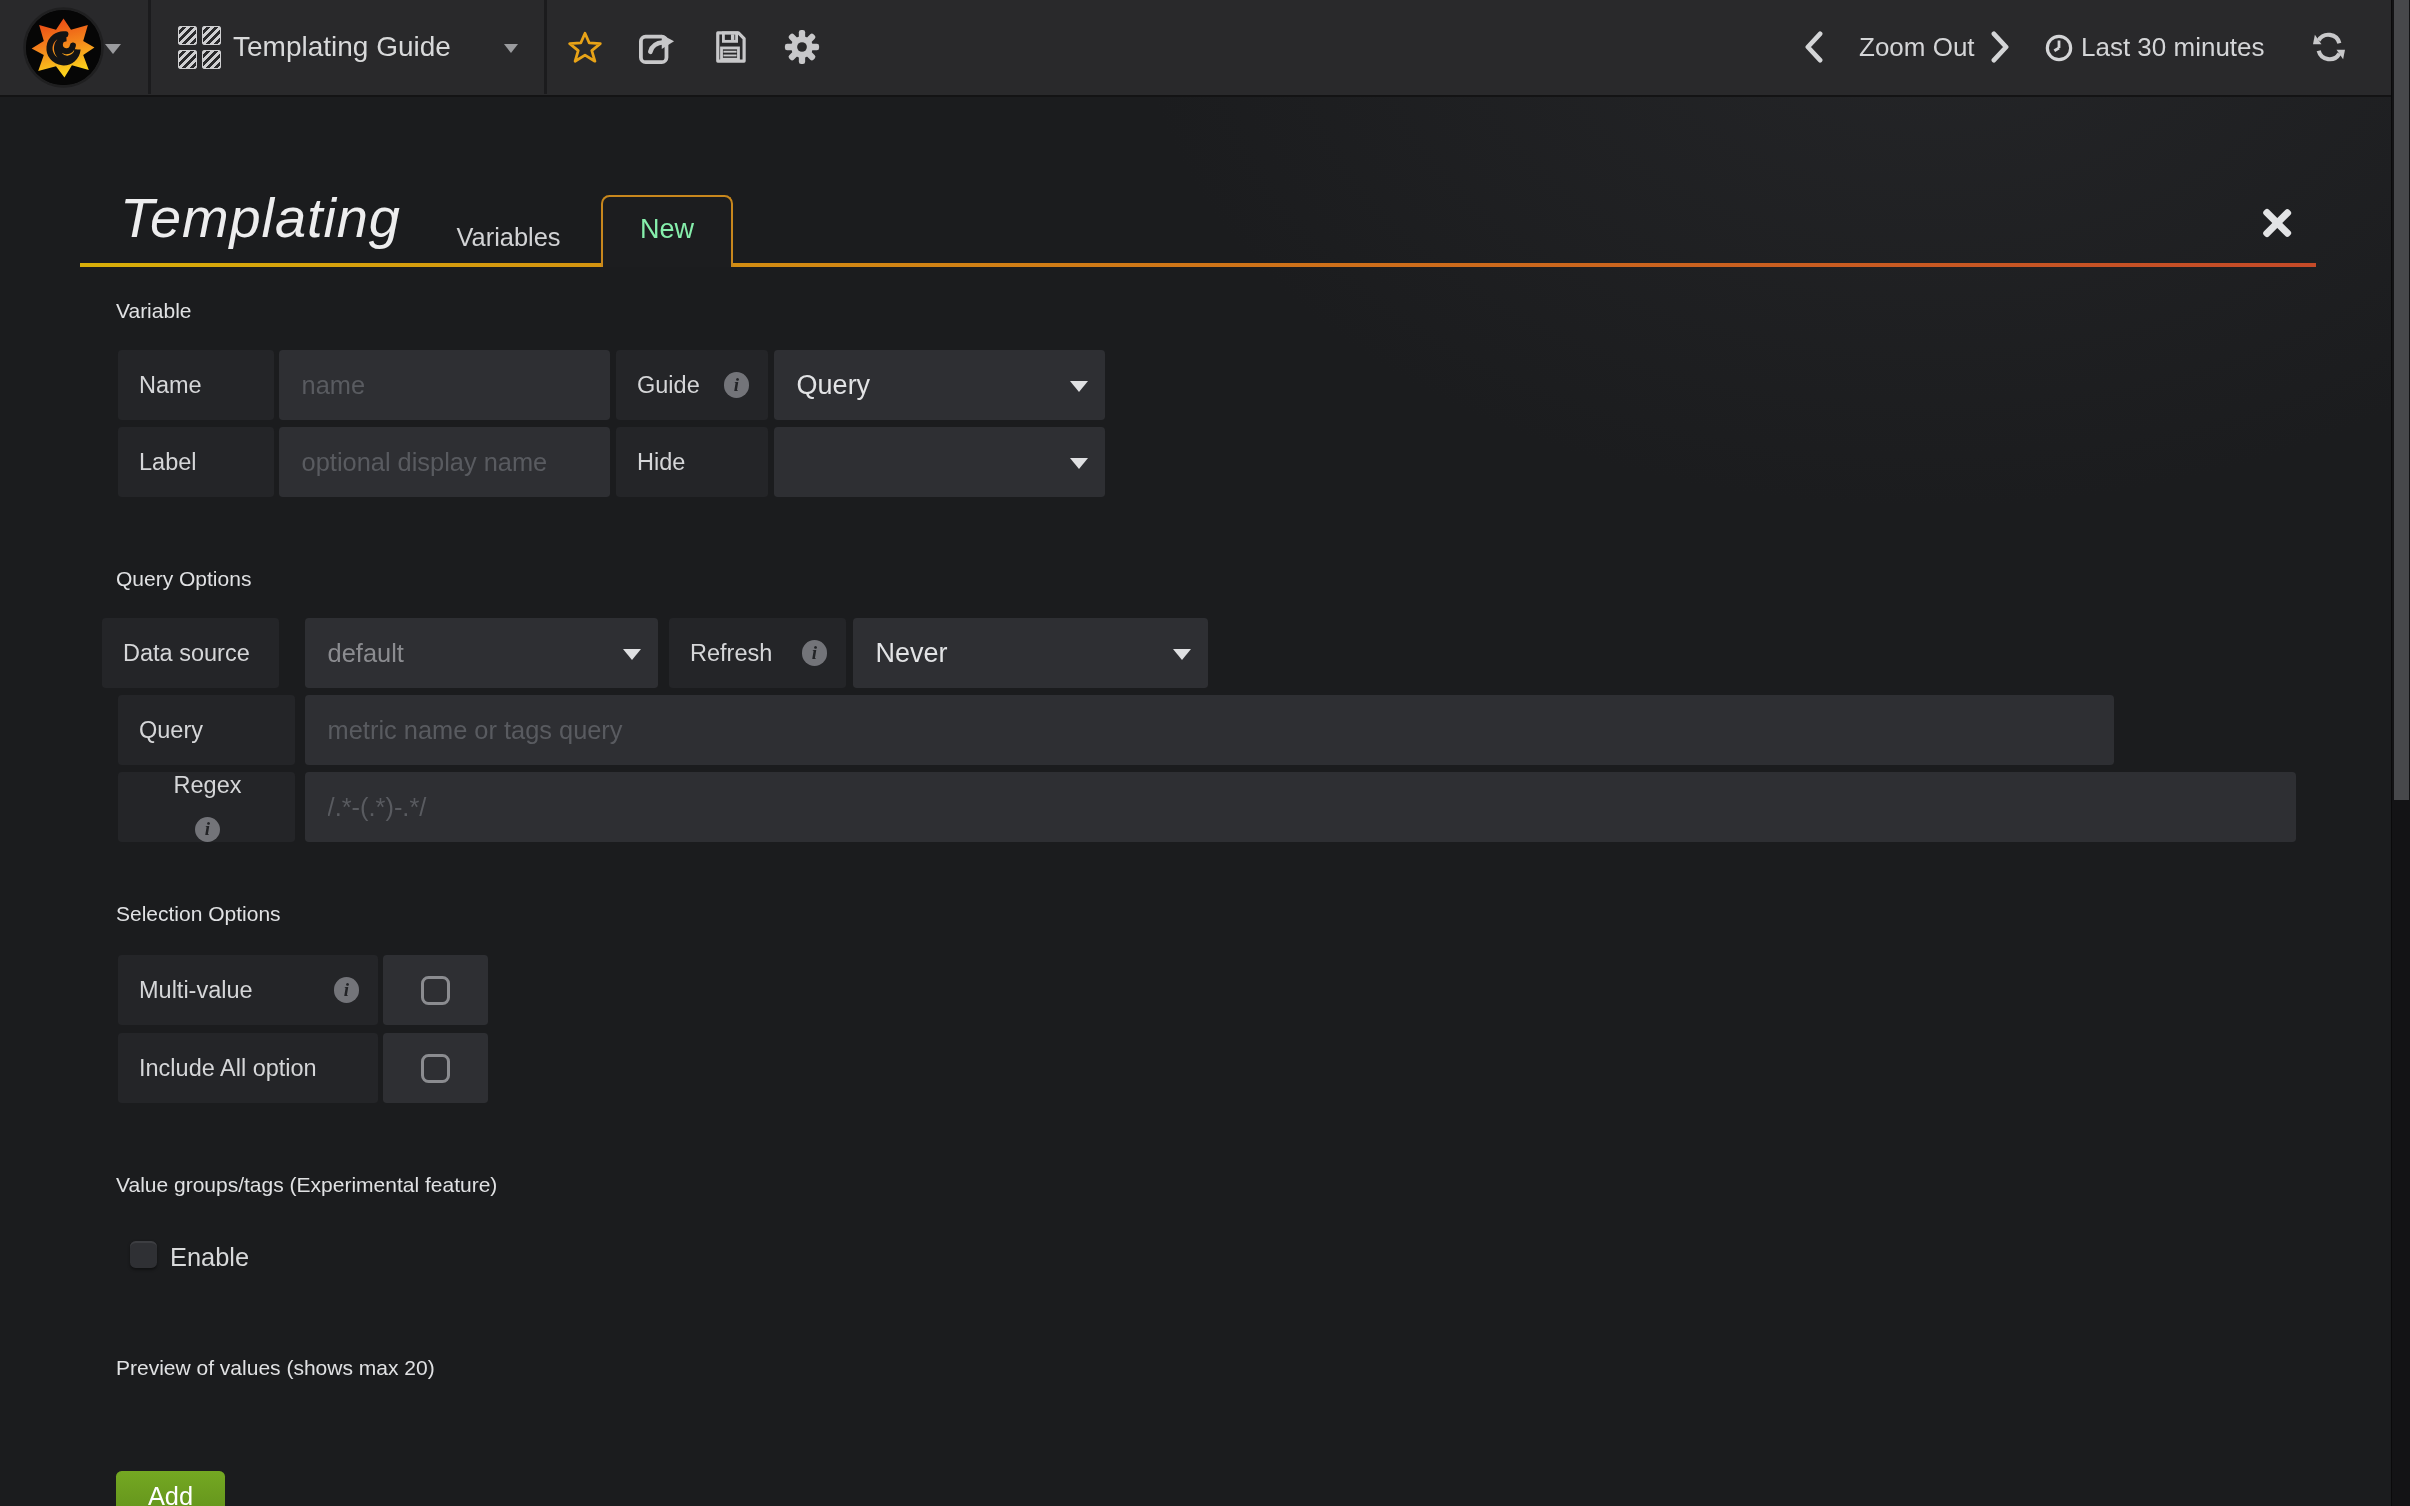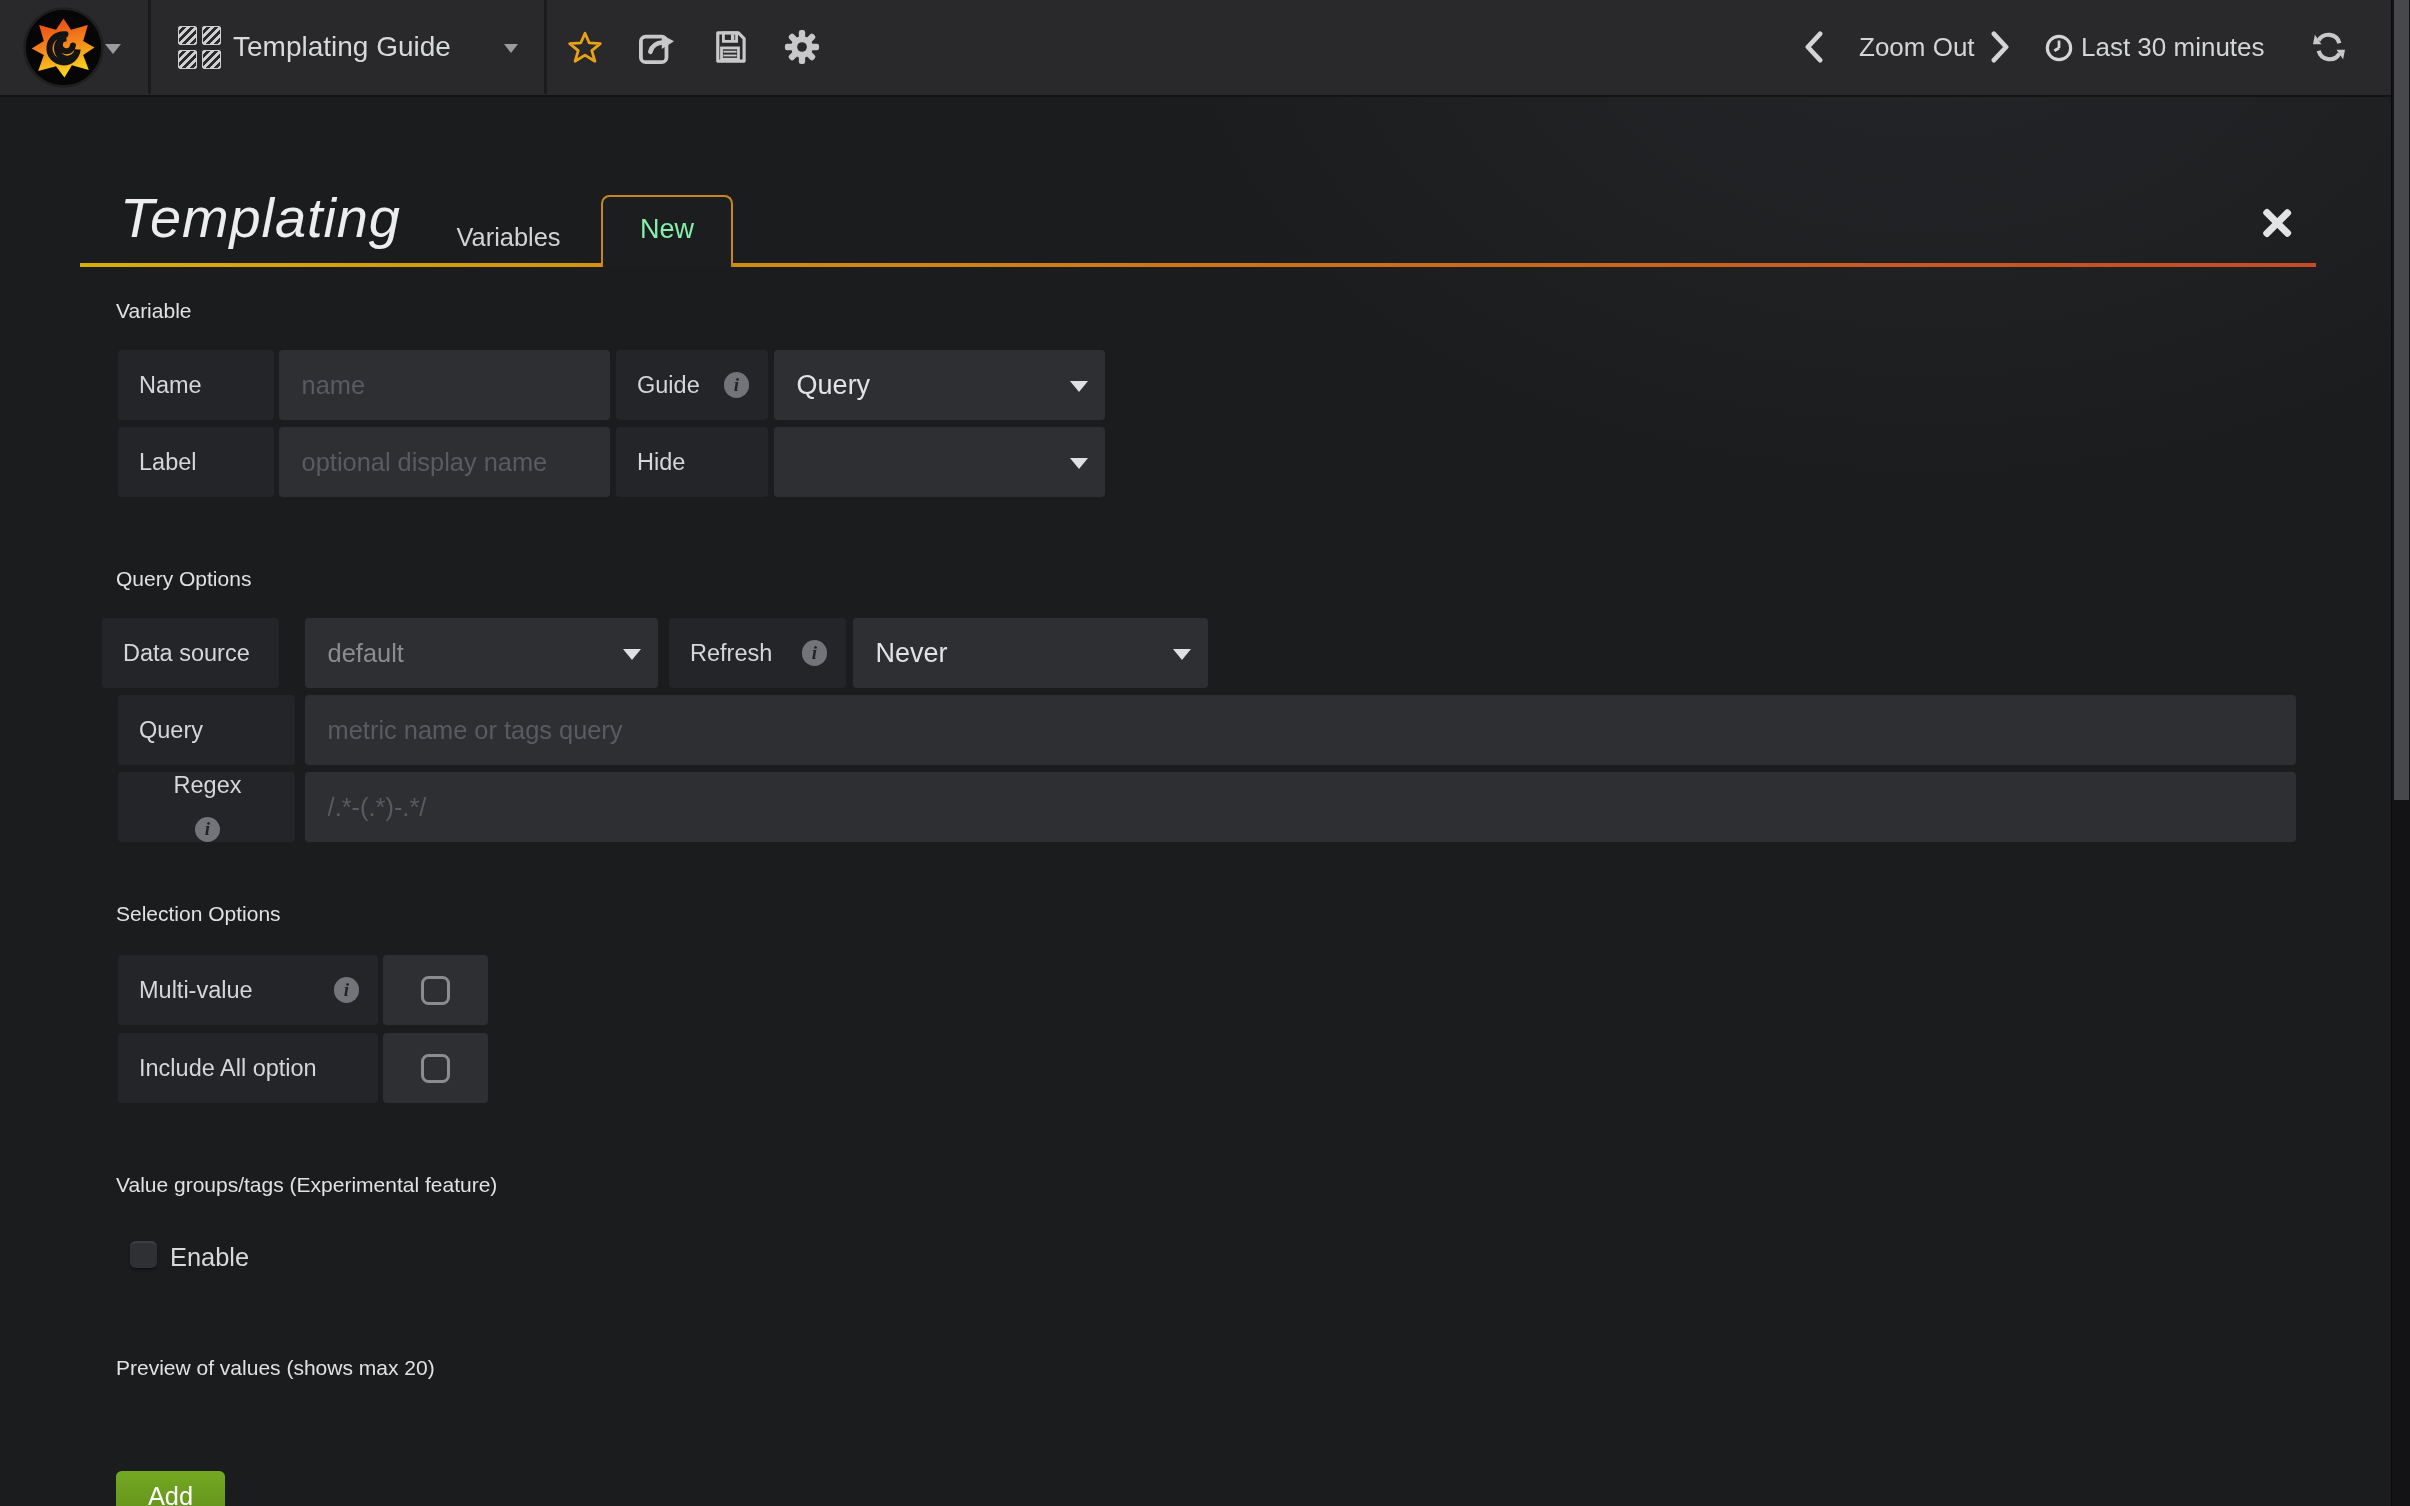--- a/index.html
+++ b/index.html
@@ -215,21 +215,21 @@
     <span class="info-icon">i</span>
   </div>
   <div class="fselect" style="left:853px;top:618px;width:355px;">
     <span>Never</span>
     <span class="sel-caret"></span>
   </div>
 
   <div class="flabel" style="left:118px;top:695px;width:177px;">
       <span>Query</span>
     </div>
-  <input class="finput" style="left: 305px; top: 695px; width: 1991px;" placeholder="metric name or tags query">
+  <input class="finput" style="left: 305px; top: 695px; width: 1809px;" placeholder="metric name or tags query">
 
   <div class="flabel" style="left:118px;top:772px;width:177px;flex-direction:column;">
     <span>Regex</span>
       <span class="spacer"></span>
     <span class="info-icon">i</span>
   </div>
   <input class="finput" style="left: 305px; top: 772px; width: 1991px;" placeholder="/.*-(.*)-.*/">
 
   <div class="section-h" style="top:902px;">Selection Options</div>
 

